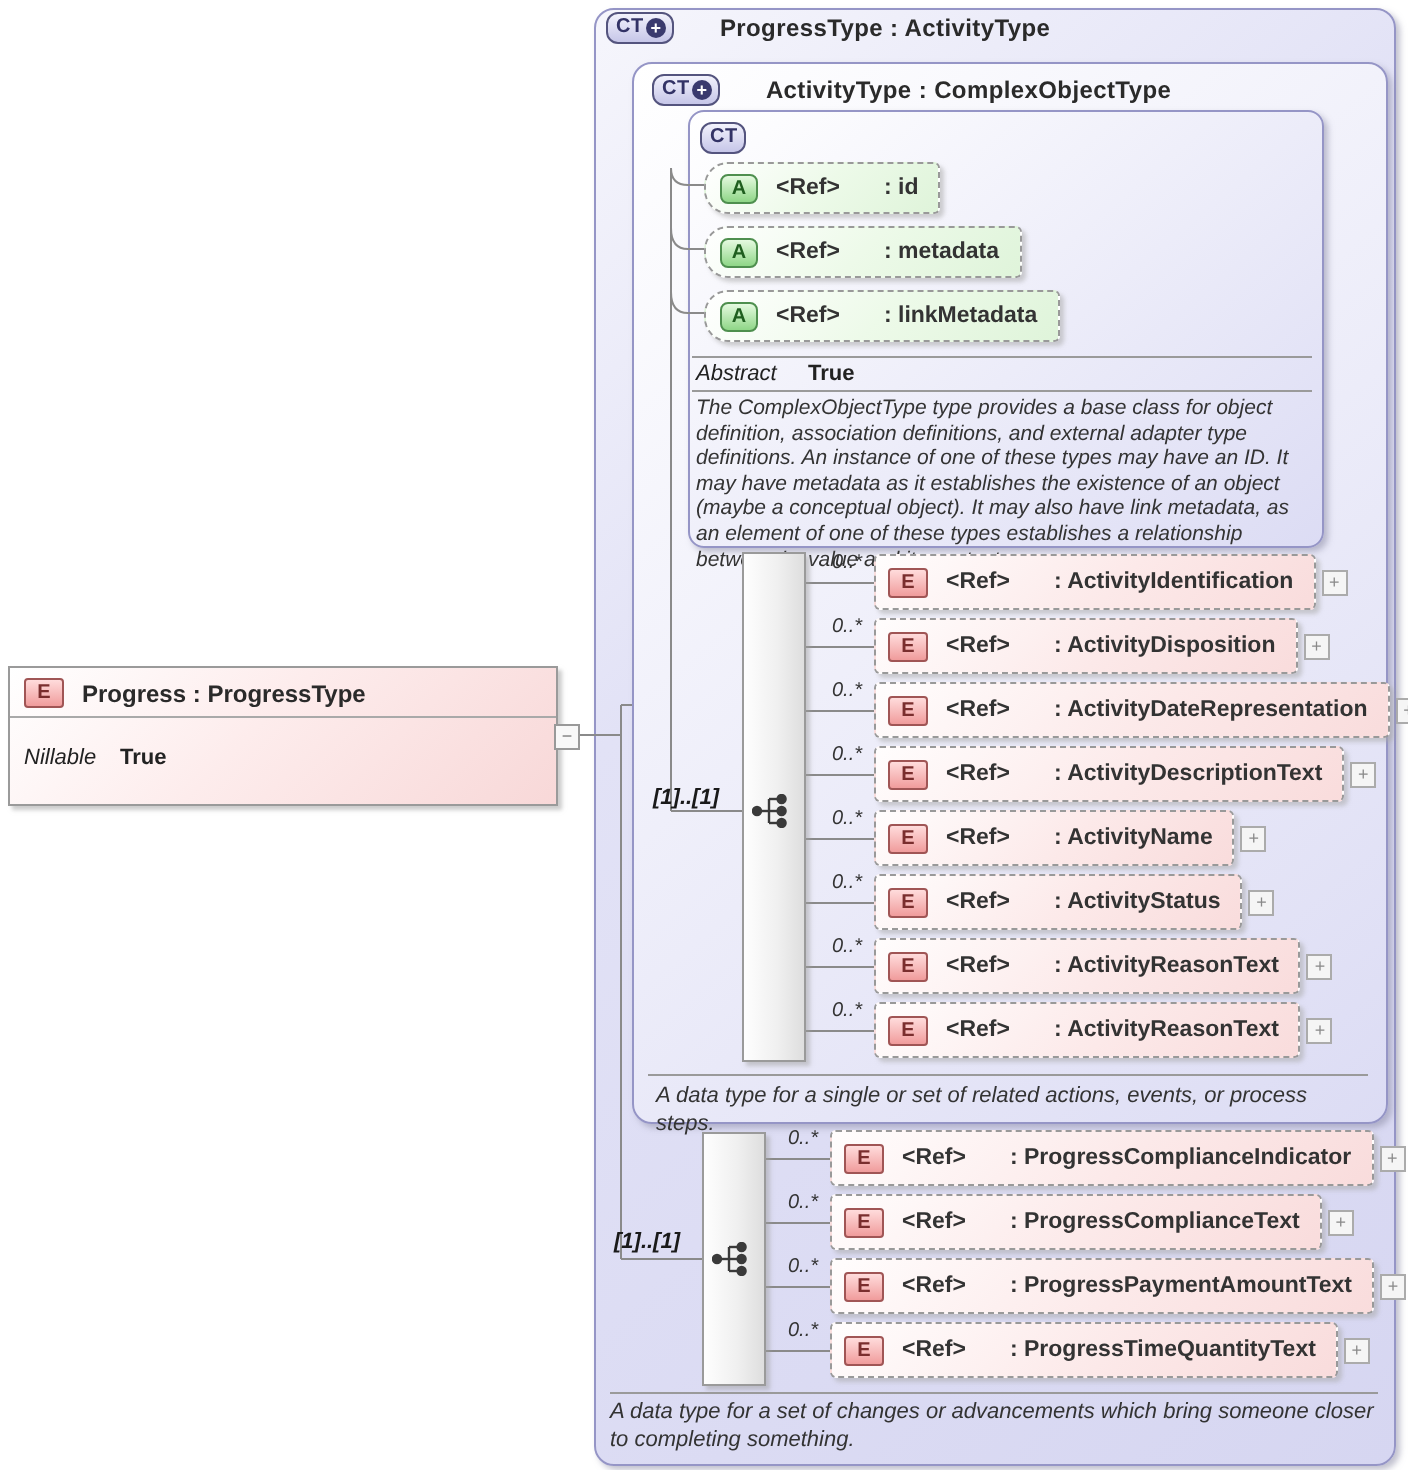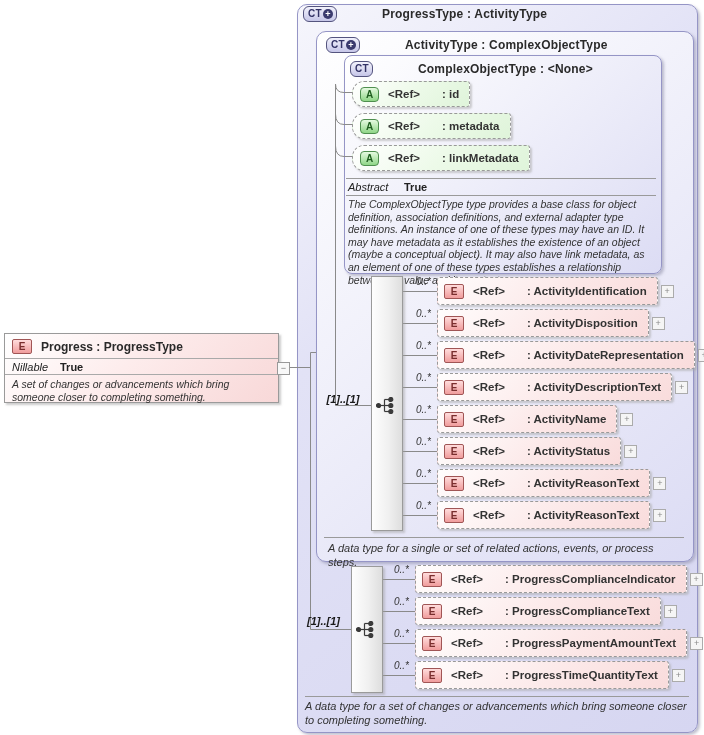--- a/index.html
+++ b/index.html
@@ -6,21 +6,21 @@
   #canvas{position:relative;width:704px;height:735px;background:#FFFFFF;overflow:hidden;
           font-family:"Liberation Sans",sans-serif;color:#2B2B2B;}
   .abs{position:absolute;}
   svg.lines{position:absolute;left:0;top:0;pointer-events:none;}
 
   
   .ct-container{position:absolute;border:1px solid #9595C6;border-radius:10px;
       background:linear-gradient(140deg,#F6F6FC 0%,#E2E2F6 35%,#D6D6F1 100%);
       box-shadow:2px 2px 3px rgba(140,140,165,.55);}
   .ct-inner{background:linear-gradient(140deg,#FFFFFF 0%,#ECECF9 55%,#DCDCF4 100%);}
-  .hdr{position:absolute;display:flex;align-items:center;gap:22px;white-space:nowrap;}
+  .hdr{position:absolute;display:flex;align-items:center;gap:0;white-space:nowrap;}
   .hdr-title{font-size:12px;font-weight:bold;color:#2A2A2A;letter-spacing:.2px;margin-left:23px;}
 
   
   .ct-badge{display:inline-flex;align-items:center;height:14px;padding:0 3px 0 4px;
       border:1.4px solid #54547E;border-radius:6px;
       background:linear-gradient(180deg,#F2F2FC,#C6C6E8);position:relative;}
   .ct-badge .ct-text{font-size:10px;font-weight:bold;color:#333366;letter-spacing:.3px;line-height:1;}
   .ct-plus{display:inline-flex;align-items:center;justify-content:center;width:10px;height:10px;
       margin-left:1px;border-radius:50%;background:#3A3A6E;color:#FFFFFF;font-size:9px;
       font-weight:bold;line-height:1;}
@@ -55,21 +55,21 @@
       box-shadow:2px 2px 2px rgba(160,160,160,.5);}
   .seq-icon{position:absolute;}
 
   
   .global-box{position:absolute;border:1px solid #9A9A9A;
       background:linear-gradient(135deg,#FFFFFF 0%,#FDECEC 45%,#F8D8D8 100%);
       box-shadow:2px 2px 2px rgba(170,170,170,.6);}
   .gb-header{display:flex;align-items:center;gap:9px;padding:5px 8px 4px 7px;}
   .gb-title{font-size:12px;font-weight:bold;color:#2A2A2A;}
   .facet-row{display:flex;align-items:flex-end;border-top:1px solid #A9A9A9;
-      padding:2px 8px 1px 7px;}
+      padding:14px 8px 1px 7px;}
   .facet-label{font-size:11px;font-style:italic;color:#222222;width:48px;}
   .facet-value{font-size:11px;font-weight:bold;color:#222222;}
   .gb-desc{border-top:1px solid #A9A9A9;padding:3px 8px 4px 7px;
       font-size:10.5px;font-style:italic;color:#333333;line-height:1.22;}
 
   .footer-note{position:absolute;font-size:11px;font-style:italic;color:#333333;line-height:1.25;}
   .sepline{position:absolute;border-top:1px solid #9A9A9A;height:0;}
   .type-desc{position:absolute;font-size:10.5px;font-style:italic;color:#333333;line-height:1.2;}
   .minusbtn{position:absolute;display:flex;align-items:center;justify-content:center;
       width:11px;height:11px;border:1px solid #999999;background:#F8F8F8;color:#777777;
@@ -125,21 +125,20 @@
       <span class="ct-text">CT</span>
       <span class="ct-plus">+</span>
     </span>
     <span class="hdr-title">ActivityType : ComplexObjectType</span>
   </div>
 
   <div class="hdr" style="left:350px;top:61px;">
     <span class="ct-badge">
       <span class="ct-text">CT</span>
     </span>
-    <span class="hdr-title">ComplexObjectType : &lt;None&gt;</span>
   </div>
 
   <div class="row" style="left:352px;top:80px;">
     <span class="abox">
       <span class="a-badge">A</span>
       <span class="ref">&lt;Ref&gt;</span>
       <span class="ename">: id</span>
     </span>
   </div>
   <div class="row" style="left:352px;top:112px;">
@@ -313,17 +312,16 @@
 
   <div class="global-box" style="left:4px;top:333px;width:273px;height:68px;">
     <div class="gb-header">
       <span class="e-badge">E</span>
       <span class="gb-title">Progress : ProgressType</span>
     </div>
     <div class="facet-row">
       <span class="facet-label">Nillable</span>
       <span class="facet-value">True</span>
     </div>
-    <div class="gb-desc">A set of changes or advancements which bring someone closer to completing something.</div>
   </div>
   <div class="minusbtn" style="left:277px;top:362px;">−</div>
 
 </div>
 
 </body></html>

